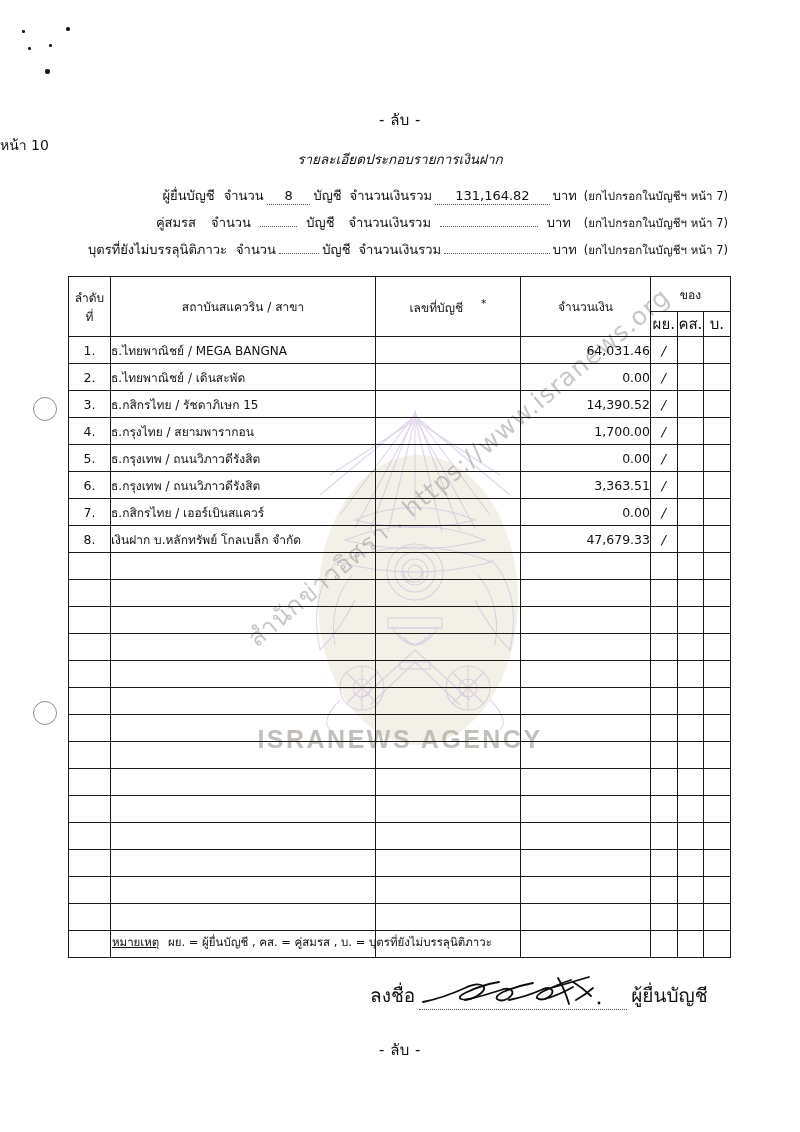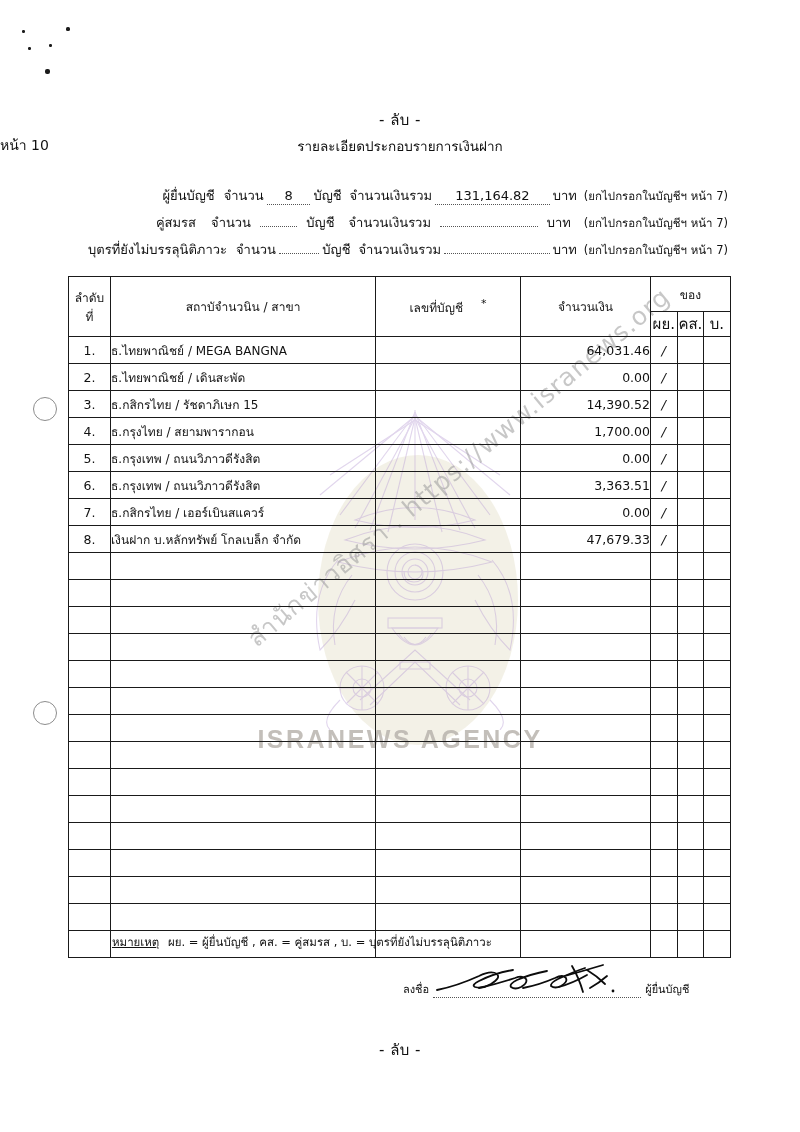--- a/index.html
+++ b/index.html
@@ -106,23 +106,24 @@
     text-align: center;
     font-size: 15px;
     letter-spacing: .5px;
   }
   .page-no {
     left: 0; top: 134px; width: 712px;
     text-align: left;
     font-size: 14px;
   }
   .doc-subtitle {
-    left: 0; top: 135px; width: 800px;
+    left: 0; top: 148px; width: 800px;
     text-align: center;
     font-size: 13.5px;
+    font-style: italic;
   }
 
   
   .decl {
     left: 88px;
     width: 640px;
     font-size: 13px;
     display: flex;
     align-items: baseline;
     white-space: nowrap;
@@ -214,25 +215,24 @@
   .legend {
     left: 112px;
     top: 933px;
     font-size: 11.5px;
   }
   .legend u { text-decoration: underline; }
 
   .sign-row {
     left: 370px;
     top: 980px;
-    font-size: 11px;
+    font-size: 19px;
     display: flex;
     align-items: flex-end;
     white-space: nowrap;
-    margin-left: 33px;
   }
   .sign-line {
     display: inline-block;
     width: 208px;
     border-bottom: 1.5px dotted #555;
     position: relative;
     height: 17px;
     margin: 0 4px;
   }
   .sig-svg {
@@ -372,21 +372,21 @@
           <col class="h-own-sub">
             <col class="h-own-sub">
             <col class="h-own-sub">
         </colgroup>
         <thead>
           <tr>
             <th class="head-cell head-tall" rowspan="2">
               <div>ลำดับ</div>
               <div>ที่</div>
             </th>
-            <th class="head-cell head-tall" rowspan="2">สถาบัจำนวนิน / สาขา</th>
+            <th class="head-cell head-tall" rowspan="2">สถาบันสแควริน / สาขา</th>
             <th class="head-cell head-tall" rowspan="2">
               <span>เลขที่บัญชี</span><span class="asterisk">*</span>
             </th>
             <th class="head-cell head-tall" rowspan="2">จำนวนเงิน</th>
             <th class="head-cell" colspan="3">ของ</th>
           </tr>
           <tr>
             <th class="sub-cell">ผย.</th>
             <th class="sub-cell">คส.</th>
             <th class="sub-cell">บ.</th>

